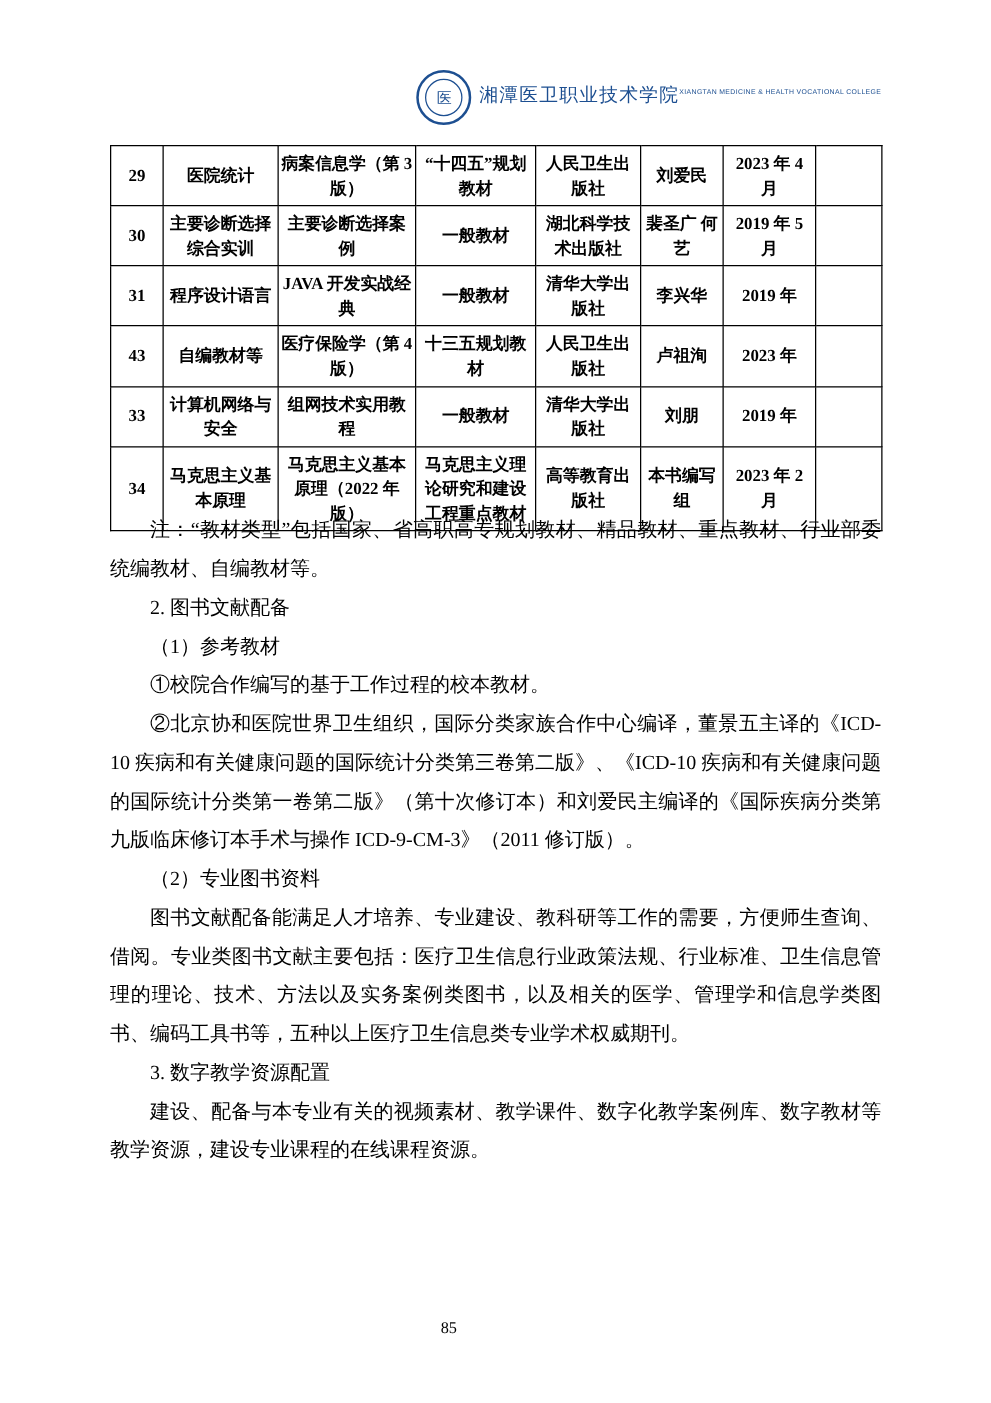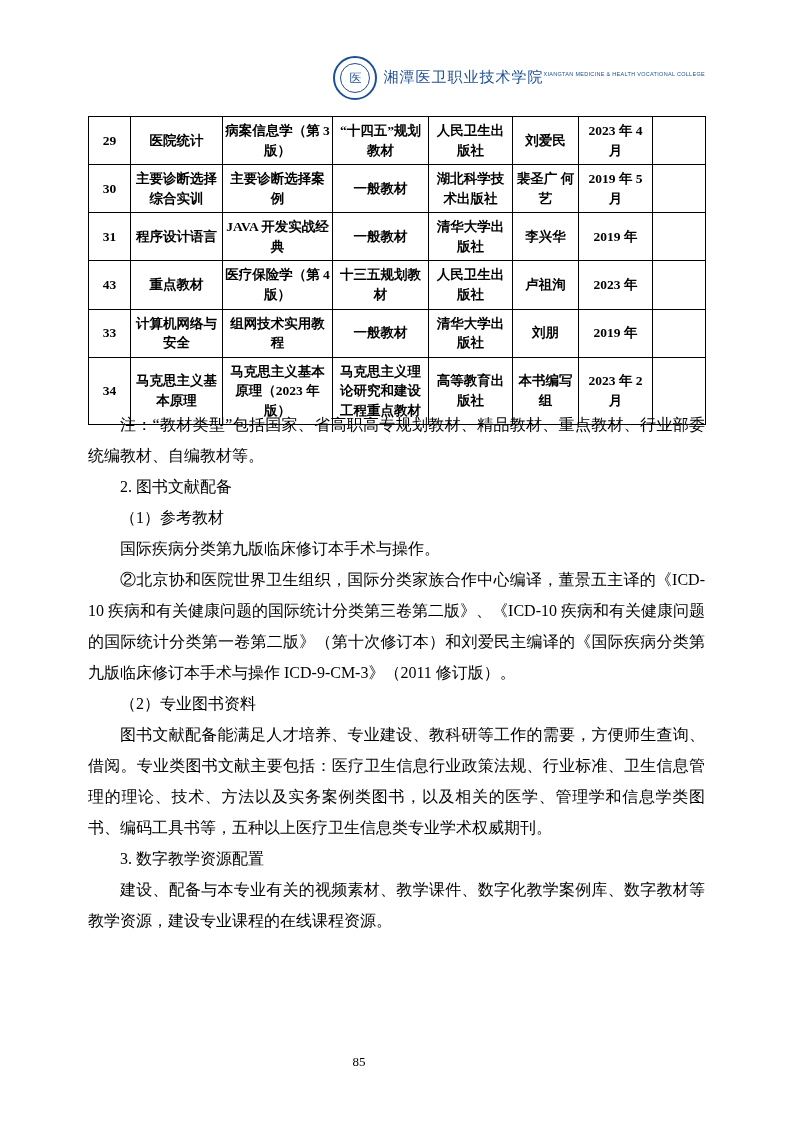--- a/index.html
+++ b/index.html
@@ -186,56 +186,56 @@
         <td>程序设计语言</td>
         <td>JAVA 开发实战经典</td>
         <td>一般教材</td>
         <td>清华大学出版社</td>
         <td>李兴华</td>
         <td>2019 年</td>
         <td></td>
       </tr>
       <tr>
         <td>43</td>
-        <td>重点教材</td>
+        <td>自编教材等</td>
         <td>医疗保险学（第 4 版）</td>
         <td>十三五规划教材</td>
         <td>人民卫生出版社</td>
         <td>卢祖洵</td>
         <td>2023 年</td>
         <td></td>
       </tr>
       <tr>
         <td>33</td>
         <td>计算机网络与安全</td>
         <td>组网技术实用教程</td>
         <td>一般教材</td>
         <td>清华大学出版社</td>
         <td>刘朋</td>
         <td>2019 年</td>
         <td></td>
       </tr>
       <tr>
         <td>34</td>
         <td>马克思主义基本原理</td>
-        <td>马克思主义基本原理（2023 年版）</td>
+        <td>马克思主义基本原理（2022 年版）</td>
         <td>马克思主义理论研究和建设工程重点教材</td>
         <td>高等教育出版社</td>
         <td>本书编写组</td>
         <td>2023 年 2 月</td>
         <td></td>
       </tr>
     </tbody>
   </table>
 
   <div class="body-text">
     <p>注：“教材类型”包括国家、省高职高专规划教材、精品教材、重点教材、行业部委统编教材、自编教材等。</p>
     <p>2. 图书文献配备</p>
     <p>（1）参考教材</p>
-    <p>国际疾病分类第九版临床修订本手术与操作。</p>
+    <p>①校院合作编写的基于工作过程的校本教材。</p>
     <p>②北京协和医院世界卫生组织，国际分类家族合作中心编译，董景五主译的《ICD-10 疾病和有关健康问题的国际统计分类第三卷第二版》、《ICD-10 疾病和有关健康问题的国际统计分类第一卷第二版》（第十次修订本）和刘爱民主编译的《国际疾病分类第九版临床修订本手术与操作 ICD-9-CM-3》（2011 修订版）。</p>
     <p>（2）专业图书资料</p>
     <p>图书文献配备能满足人才培养、专业建设、教科研等工作的需要，方便师生查询、借阅。专业类图书文献主要包括：医疗卫生信息行业政策法规、行业标准、卫生信息管理的理论、技术、方法以及实务案例类图书，以及相关的医学、管理学和信息学类图书、编码工具书等，五种以上医疗卫生信息类专业学术权威期刊。</p>
     <p>3. 数字教学资源配置</p>
     <p>建设、配备与本专业有关的视频素材、教学课件、数字化教学案例库、数字教材等教学资源，建设专业课程的在线课程资源。</p>
   </div>
 
   <div class="page-number">85</div>
 
 </div>

